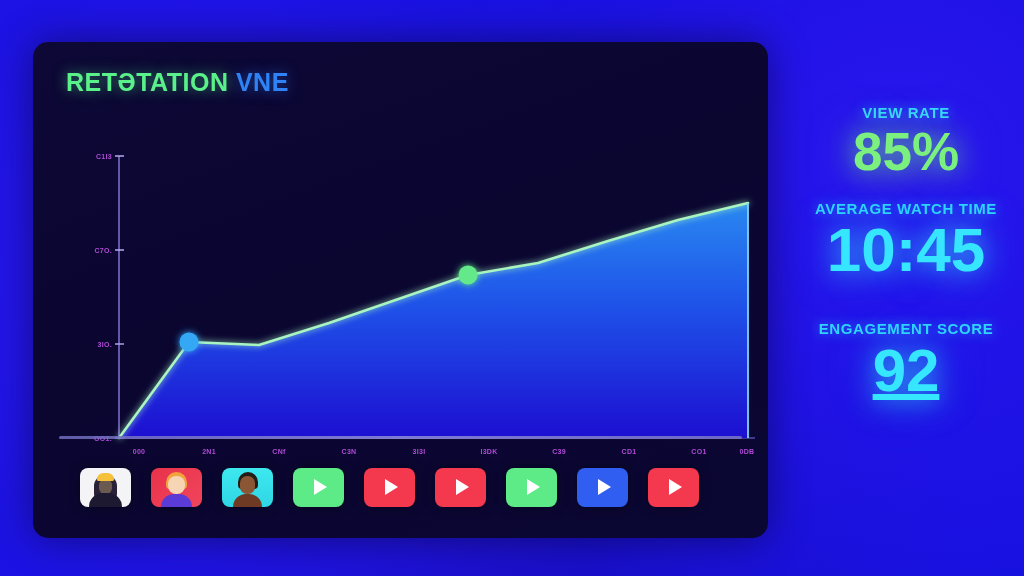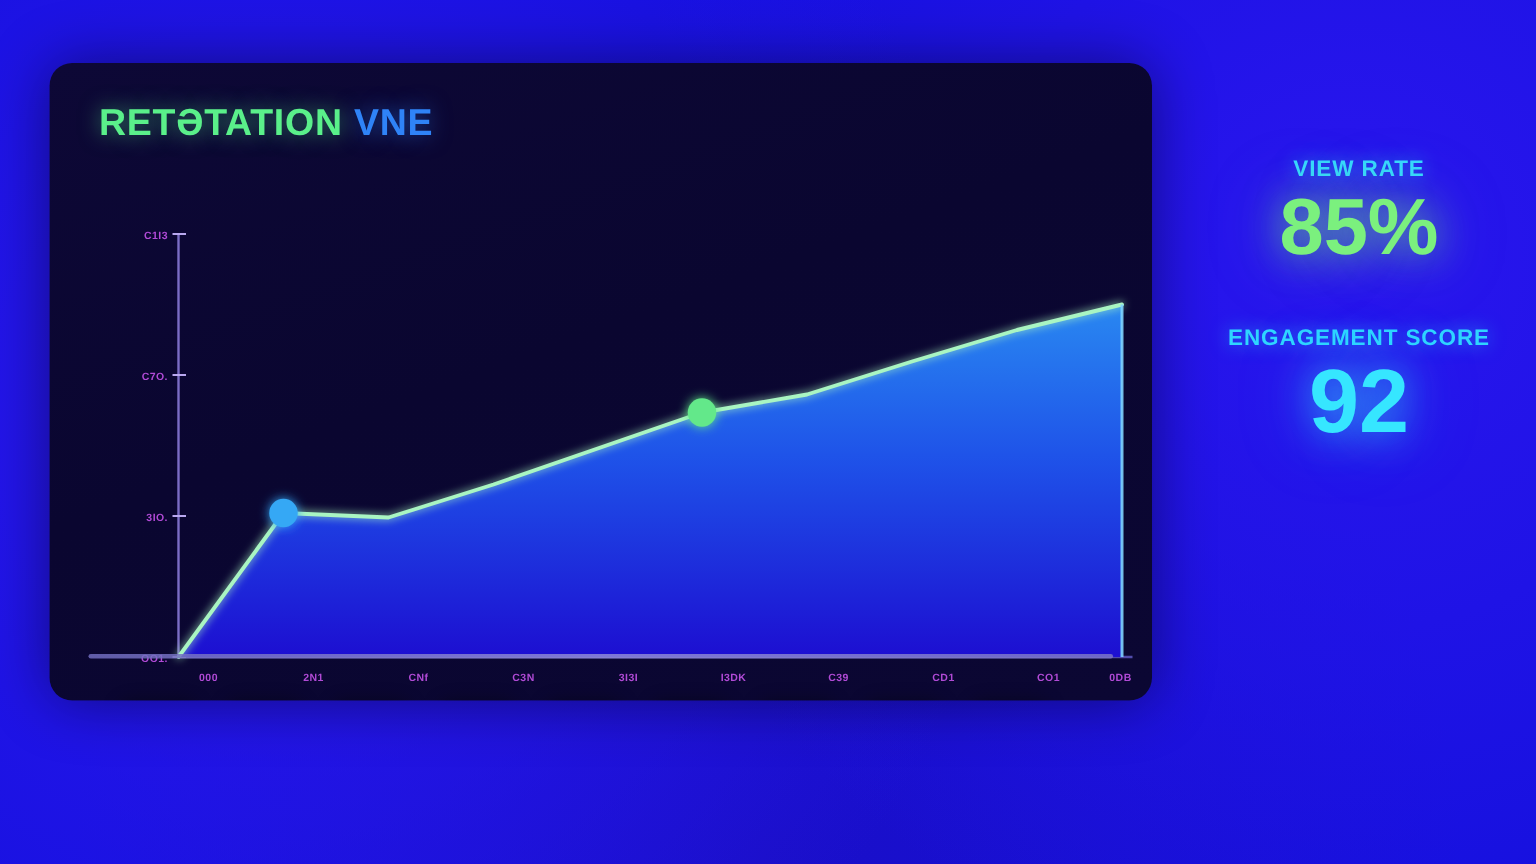--- a/index.html
+++ b/index.html
@@ -14,21 +14,21 @@
     position:absolute; inset:0;
     background:
       radial-gradient(circle at 18% 48%, #2b18f0 0%, rgba(43,24,240,0) 55%),
       radial-gradient(circle at 88% 30%, #2a16ef 0%, rgba(42,22,239,0) 50%),
       radial-gradient(circle at 50% 100%, #1a0fc8 0%, rgba(26,15,200,0) 60%);
     pointer-events:none;
   }
 
   
   .card{
-    position:absolute; left:33px; top:42px; width:735px; height:425px;
+    position:absolute; left:33px; top:42px; width:735px; height:496px;
     background:linear-gradient(160deg,#0d0836 0%,#0a0630 45%,#0b0733 100%);
     border-radius:15px;
     box-shadow:0 0 40px rgba(0,0,0,.45);
     overflow:hidden;
   }
   .card-title{
     position:absolute; left:33px; top:26px;
     font-size:25px; font-weight:bold; letter-spacing:.5px;
     white-space:nowrap;
   }
@@ -119,21 +119,21 @@
     font-weight:bold; line-height:1;
   }
   .lbl-green{ color:#37d8ff; text-shadow:0 0 12px rgba(55,216,255,.6); }
   .lbl-cyan { color:#2fd5ff; text-shadow:0 0 12px rgba(47,213,255,.6); }
 
   .val-green{ color:#7bf07e; font-size:53px;
               text-shadow:0 0 26px rgba(123,240,126,.75),0 0 52px rgba(123,240,126,.35); }
   .val-cyan { color:#36e6ff; font-size:62px;
               text-shadow:0 0 26px rgba(54,230,255,.75),0 0 52px rgba(54,230,255,.35); }
   .val-cyan2{ color:#36e6ff; font-size:60px;
-              text-shadow:0 0 26px rgba(54,230,255,.75),0 0 52px rgba(54,230,255,.35); }
+              text-shadow:0 0 26px rgba(54,230,255,.75),0 0 52px rgba(54,230,255,.35);text-decoration:underline; }
 
   .s1{ margin-top:0; }
   .s2{ margin-top:22px; }
   .s3{ margin-top:39px; }
   .stat-value.v1{ margin-top:4px; }
   .stat-value.v2{ margin-top:2px; }
   .stat-value.v3{ margin-top:4px; }
 </style>
 </head>
 <body>
@@ -249,18 +249,22 @@
   </div>
 </div>
 
 <div class="stats">
 
   <div class="stat s1">
     <div class="stat-label lbl-green">VIEW RATE</div>
     <div class="stat-value val-green v1">85%</div>
   </div>
 
+  <div class="stat s2">
+    <div class="stat-label lbl-cyan">AVERAGE WATCH TIME</div>
+    <div class="stat-value val-cyan v2">10:45</div>
+  </div>
 
   <div class="stat s3">
     <div class="stat-label lbl-cyan">ENGAGEMENT SCORE</div>
     <div class="stat-value val-cyan2 v3">92</div>
   </div>
 </div>
 
 </body></html>

